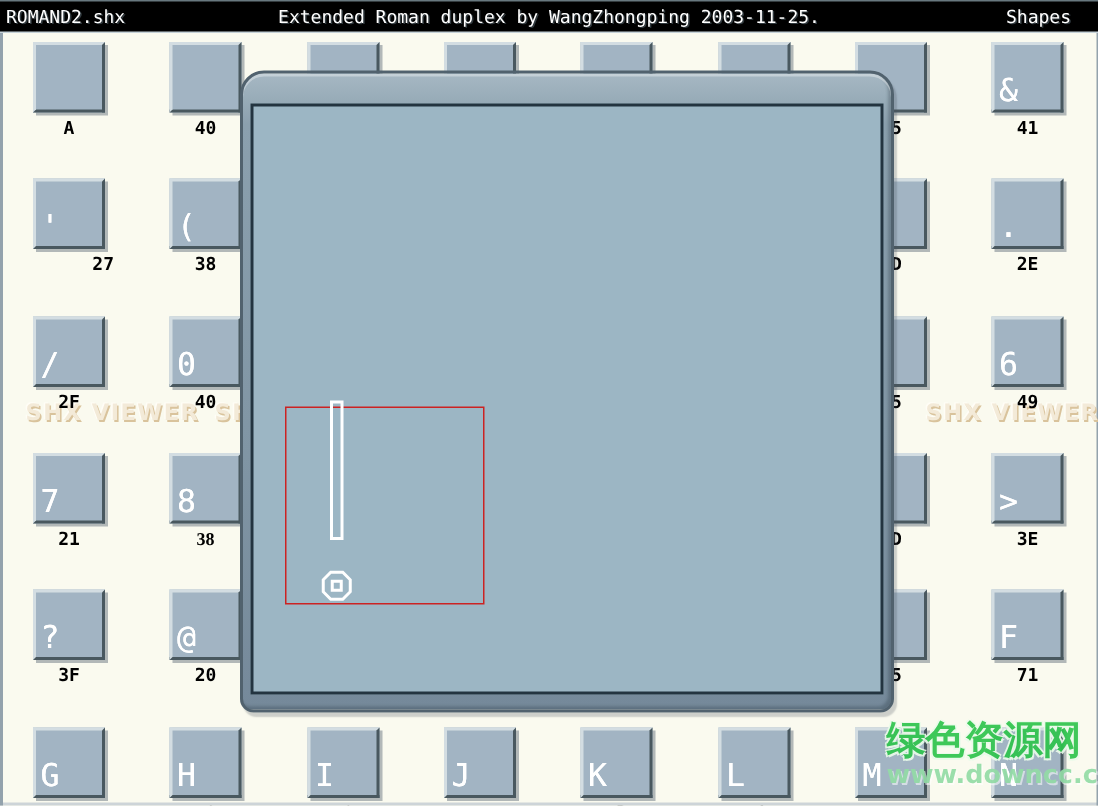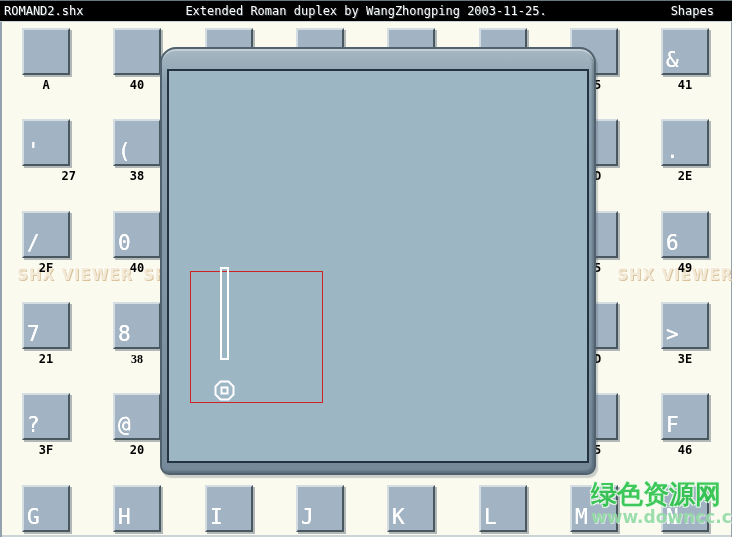--- a/index.html
+++ b/index.html
@@ -386,21 +386,21 @@
     <div class="tile" style="left: 0px; top: 0px;">
       <span class="glyph">E</span>
     </div>
     <div class="tile-label" style="left: -6px; top: 51px;">45</div>
   </div>
 
   <div class="cell" style="left: 661px; top: 393px;">
     <div class="tile" style="left: 0px; top: 0px;">
       <span class="glyph">F</span>
     </div>
-    <div class="tile-label" style="left: -6px; top: 51px;">46</div>
+    <div class="tile-label" style="left: -6px; top: 51px;">71</div>
   </div>
 
   <div class="cell" style="left: 22px; top: 485px;">
     <div class="tile" style="left: 0px; top: 0px;">
       <span class="glyph">G</span>
     </div>
     <div class="tile-label" style="left: -6px; top: 51px;">47</div>
   </div>
 
   <div class="cell" style="left: 113px; top: 485px;">

